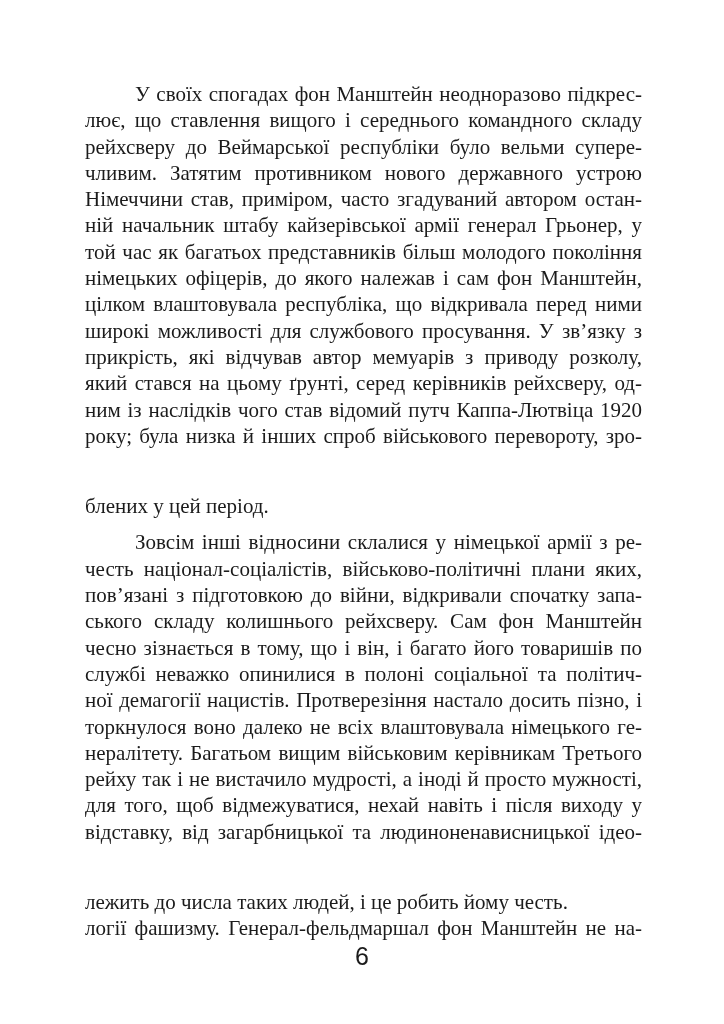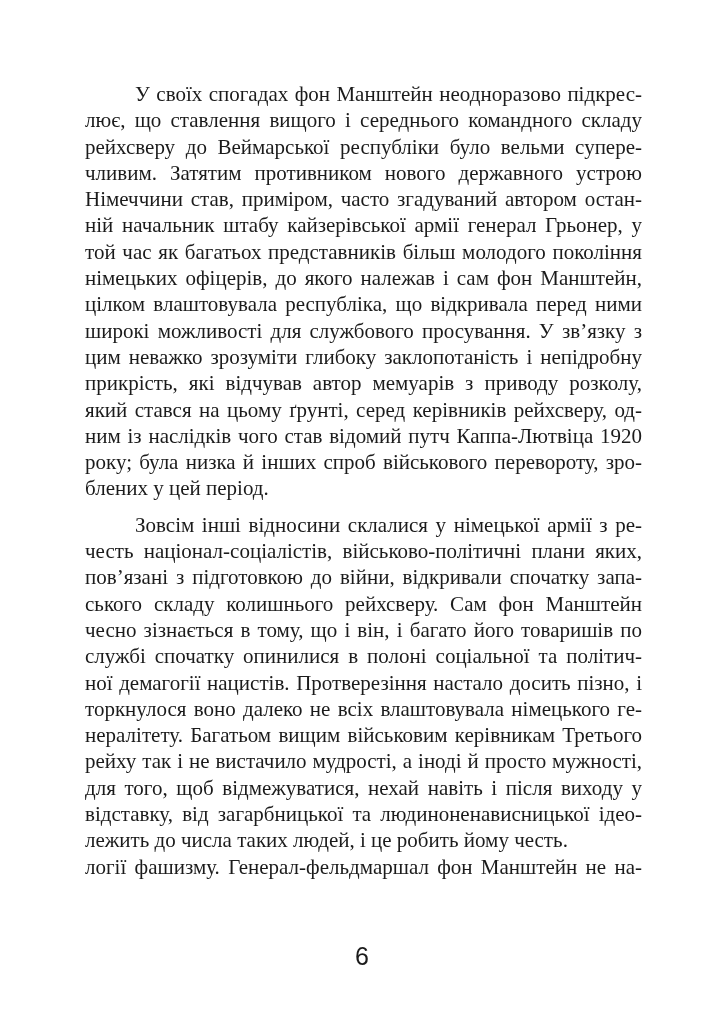--- a/index.html
+++ b/index.html
@@ -43,20 +43,21 @@
     text-align-last: justify;
     text-justify: inter-word;
     white-space: normal;
   }
   .line.first {
     text-indent: 50px;
   }
   .line.last {
     text-align: right;
     text-align-last: left;
+    margin-top: 44px;
   }
   .page-number {
     position: absolute;
     top: 944px;
     left: 0;
     width: 724px;
     text-align: center;
     font-family: "Liberation Sans", "DejaVu Sans", sans-serif;
     font-size: 25px;
     line-height: 1.0;
@@ -72,34 +73,33 @@
         <div class="line first">У своїх спогадах фон Манштейн неодноразово підкрес-</div>
         <div class="line">лює, що ставлення вищого і середнього командного складу</div>
         <div class="line">рейхсверу до Веймарської республіки було вельми супере-</div>
         <div class="line">чливим. Затятим противником нового державного устрою</div>
         <div class="line">Німеччини став, приміром, часто згадуваний автором остан-</div>
         <div class="line">ній начальник штабу кайзерівської армії генерал Грьонер, у</div>
         <div class="line">той час як багатьох представників більш молодого покоління</div>
         <div class="line">німецьких офіцерів, до якого належав і сам фон Манштейн,</div>
         <div class="line">цілком влаштовувала республіка, що відкривала перед ними</div>
         <div class="line">широкі можливості для службового просування. У зв’язку з</div>
-        <div class="line">цим неважко зрозуміти глибоку заклопотаність і непідробну</div>
         <div class="line">прикрість, які відчував автор мемуарів з приводу розколу,</div>
         <div class="line">який стався на цьому ґрунті, серед керівників рейхсверу, од-</div>
         <div class="line">ним із наслідків чого став відомий путч Каппа-Лютвіца 1920</div>
         <div class="line">року; була низка й інших спроб військового перевороту, зро-</div>
         <div class="line last">блених у цей період.</div>
       </div>
       <div class="para">
         <div class="line first">Зовсім інші відносини склалися у німецької армії з ре-</div>
         <div class="line">честь націонал-соціалістів, військово-політичні плани яких,</div>
         <div class="line">пов’язані з підготовкою до війни, відкривали спочатку запа-</div>
         <div class="line">ського складу колишнього рейхсверу. Сам фон Манштейн</div>
         <div class="line">чесно зізнається в тому, що і він, і багато його товаришів по</div>
-        <div class="line">службі спочатку опинилися в полоні соціальної та політич-</div>
+        <div class="line">службі неважко опинилися в полоні соціальної та політич-</div>
         <div class="line">ної демагогії нацистів. Протверезіння настало досить пізно, і</div>
         <div class="line">торкнулося воно далеко не всіх влаштовувала німецького ге-</div>
         <div class="line">нералітету. Багатьом вищим військовим керівникам Третього</div>
         <div class="line">рейху так і не вистачило мудрості, а іноді й просто мужності,</div>
         <div class="line">для того, щоб відмежуватися, нехай навіть і після виходу у</div>
         <div class="line">відставку, від загарбницької та людиноненависницької ідео-</div>
         <div class="line last">лежить до числа таких людей, і це робить йому честь.</div>
         <div class="line">логії фашизму. Генерал-фельдмаршал фон Манштейн не на-</div>
       </div>
     </div>

